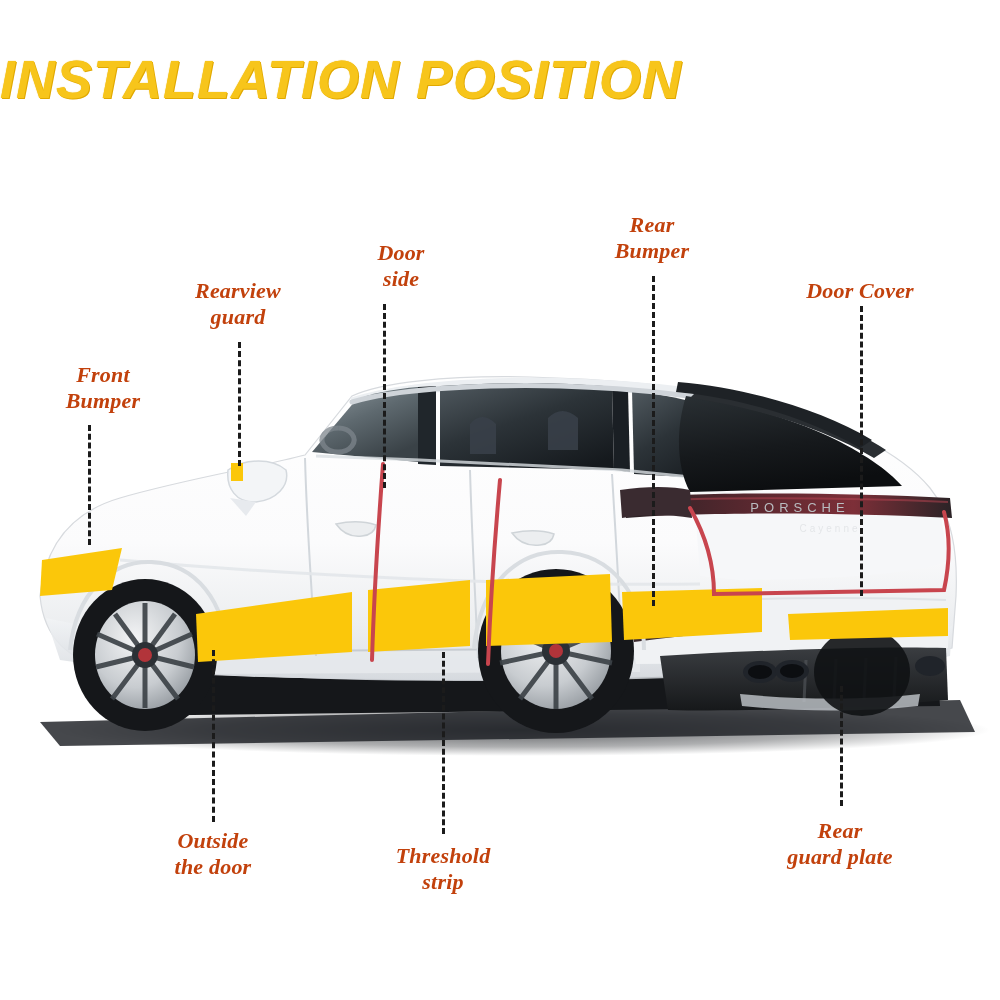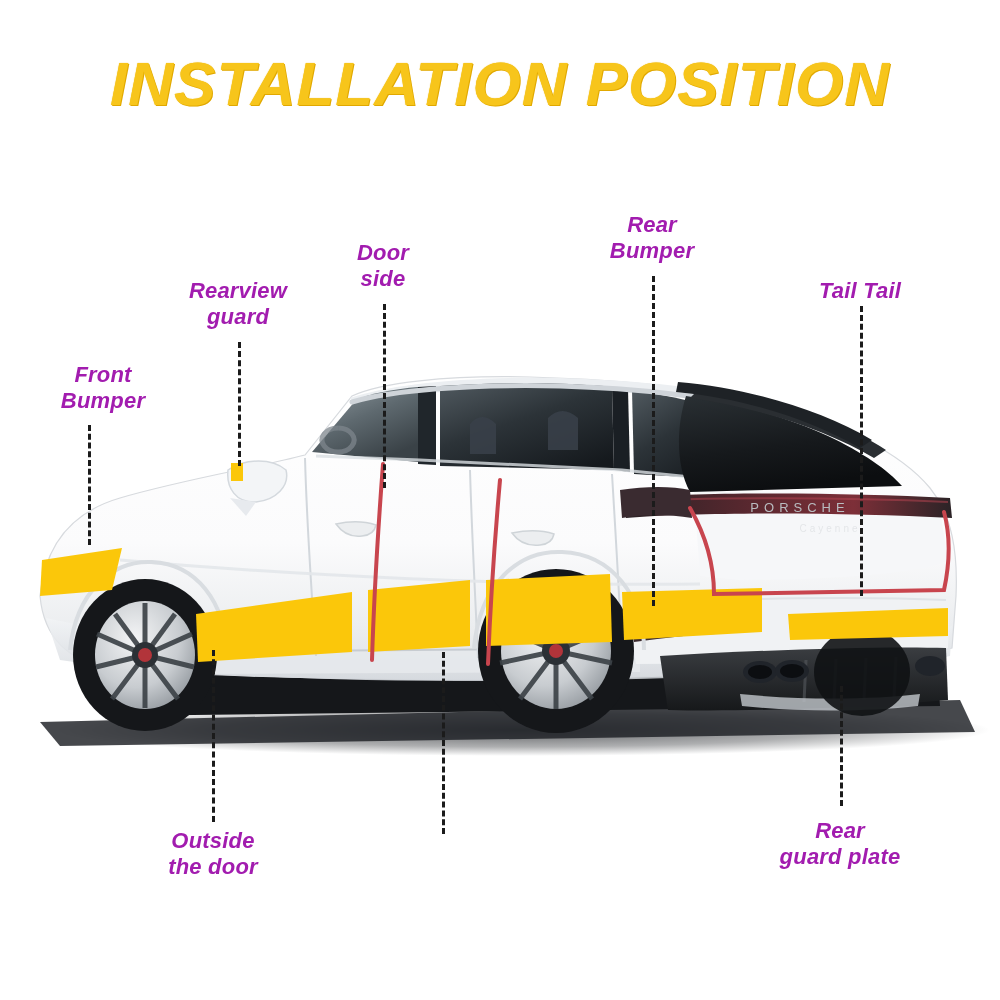--- a/index.html
+++ b/index.html
@@ -16,39 +16,39 @@
     overflow: hidden;
     font-family: "Liberation Sans", "DejaVu Sans", sans-serif;
   }
 
   
   #title {
     position: absolute;
     top: 48px;
     left: 0;
     width: 1000px;
-    text-align: center;
+    text-align: left;
     font-family: "Liberation Sans", "DejaVu Sans", sans-serif;
-    font-size: 62px;
+    font-size: 54px;
     font-weight: 700;
     font-style: italic;
     letter-spacing: 1px;
     color: #F7C51B;
     text-shadow: 0 0 1px #E8B000, 1px 1px 0 #E0A800;
     white-space: nowrap;
   }
 
   
   .label {
     position: absolute;
-    font-family: Liberation Sans, sans-serif;
+    font-family: Liberation Serif, serif;
     font-size: 22px;
     font-weight: 700;
     font-style: italic;
-    color: #a21caf;
+    color: #c2410c;
     line-height: 1.18;
     white-space: pre-line;
     text-align: center;
     letter-spacing: 0.2px;
   }
   .label.ta-left  { text-align: center; }
 
   
   .leader {
     position: absolute;
@@ -289,34 +289,36 @@
   </svg>
 
   <div class="label ta-left" style="left:28px; top:362px; width:150px;">Front
 Bumper</div>
   <div class="leader" style="left:88px; top:425px; height:120px;"></div>
 
   <div class="label" style="left:168px; top:278px; width:140px;">Rearview
 guard</div>
   <div class="leader" style="left:238px; top:342px; height:124px;"></div>
 
-  <div class="label" style="left:333px; top:240px; width:100px;">Door
+  <div class="label" style="left:351px; top:240px; width:100px;">Door
 side</div>
   <div class="leader" style="left:383px; top:304px; height:184px;"></div>
 
   <div class="label" style="left:582px; top:212px; width:140px;">Rear
 Bumper</div>
   <div class="leader" style="left:652px; top:276px; height:330px;"></div>
 
-  <div class="label" style="left:790px; top:278px; width:140px;">Tail Tail</div>
+  <div class="label" style="left:790px; top:278px; width:140px;">Door Cover</div>
   <div class="leader" style="left:860px; top:306px; height:290px;"></div>
 
   <div class="label" style="left:142px; top:828px; width:142px;">Outside
 the door</div>
   <div class="leader" style="left:212px; top:650px; height:172px;"></div>
 
+  <div class="label" style="left:372px; top:843px; width:142px;">Threshold
+strip</div>
   <div class="leader" style="left:442px; top:652px; height:182px;"></div>
 
   <div class="label" style="left:750px; top:818px; width:180px;">Rear
 guard plate</div>
   <div class="leader" style="left:840px; top:686px; height:120px;"></div>
 
 </div>
 
 </body></html>

